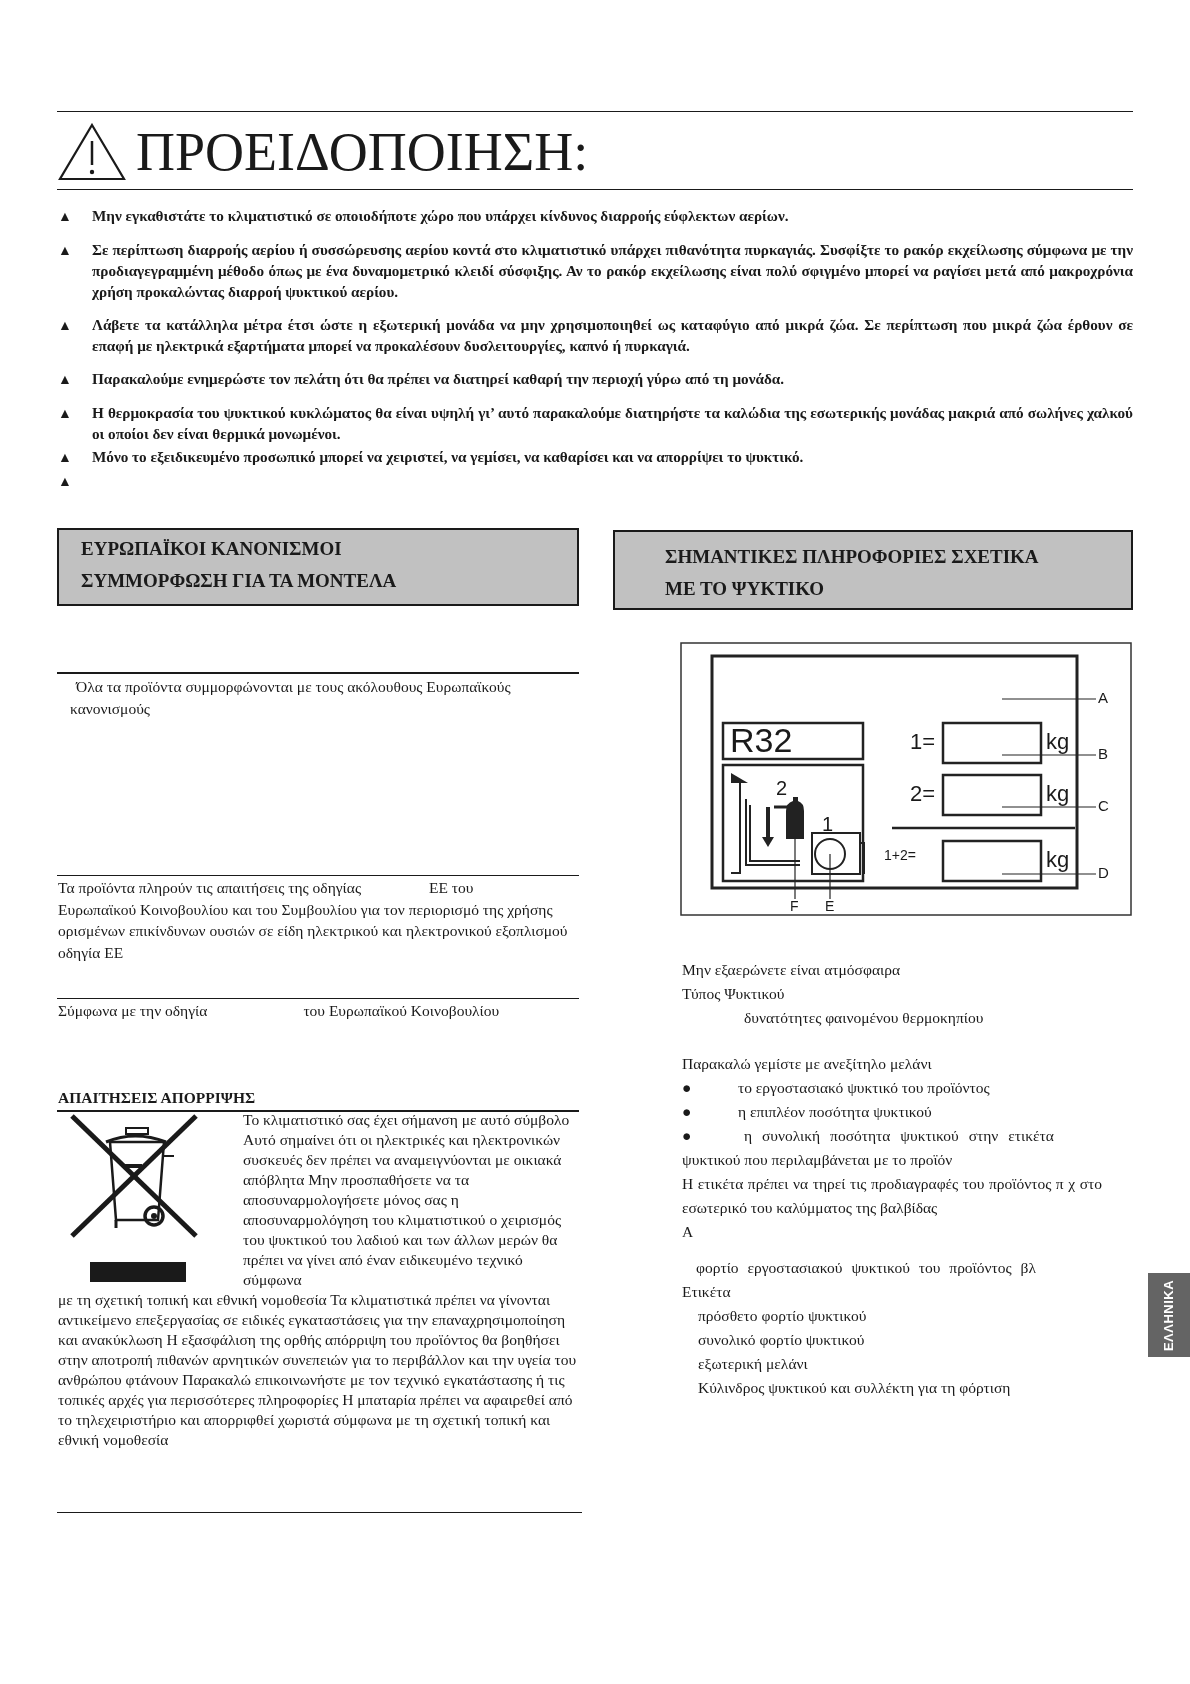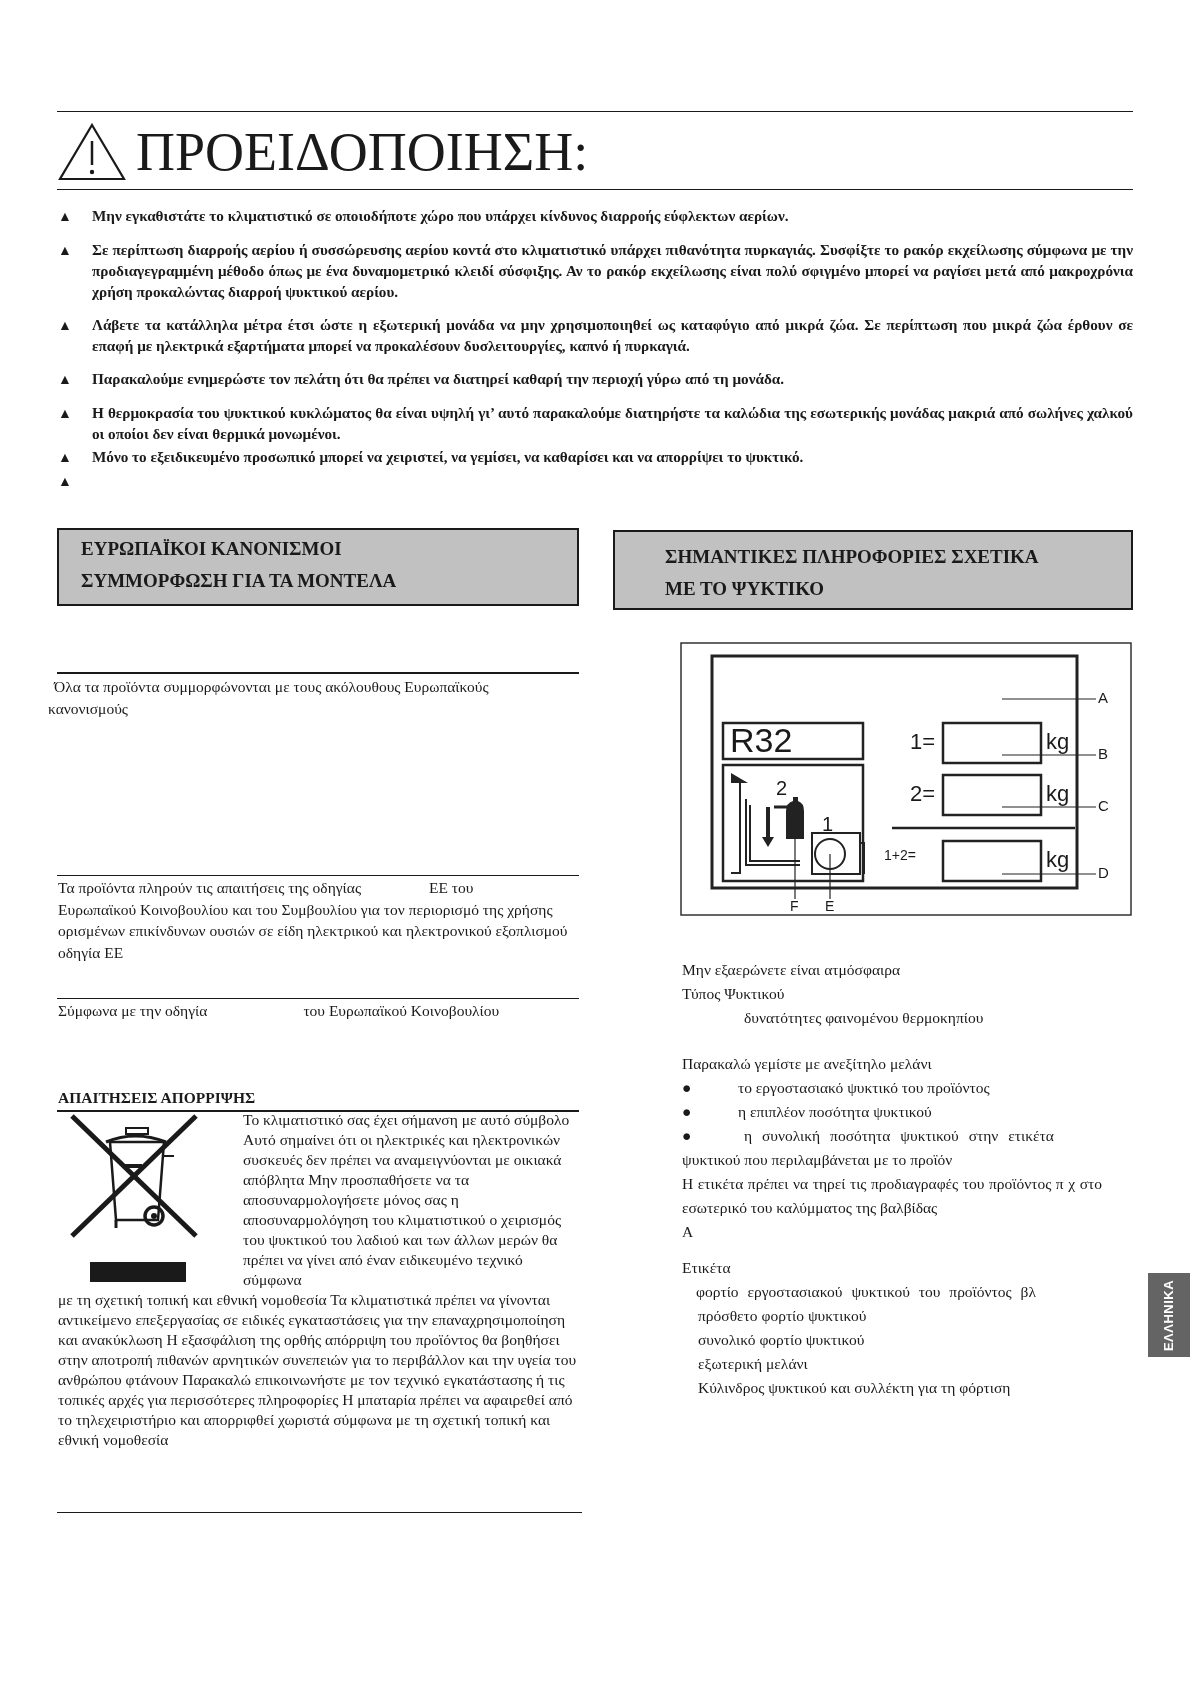--- a/index.html
+++ b/index.html
@@ -86,21 +86,21 @@
     <span class="txt"></span>
   </div>
 </div>
 
 <div class="abs graybox" style="left:57px; top:528px; width:522px; height:78px; padding:3px 0 0 22px;">
   <div>ΕΥΡΩΠΑΪΚΟΙ ΚΑΝΟΝΙΣΜΟΙ</div>
   <div>ΣΥΜΜΟΡΦΩΣΗ ΓΙΑ ΤΑ ΜΟΝΤΕΛΑ</div>
 </div>
 
 <div class="rule2" style="left:57px; top:672px; width:522px;"></div>
-<div class="abs body-text" style="left:48px; top:676px; width:520px;">
+<div class="abs body-text" style="left:70px; top:676px; width:520px;">
   <span style="padding-left:6px;">Όλα τα προϊόντα συμμορφώνονται με τους ακόλουθους Ευρωπαϊκούς κανονισμούς</span>
 </div>
 
 <div class="rule" style="left:57px; top:875px; width:522px;"></div>
 <div class="abs body-text" style="left:58px; top:877px; width:522px;">
   <div style="display:flex;">
     <span>Τα προϊόντα πληρούν τις απαιτήσεις της οδηγίας</span>
     <span style="margin-left:68px;">ΕΕ του</span>
   </div>
   <div>Ευρωπαϊκού Κοινοβουλίου και του Συμβουλίου για τον περιορισμό της χρήσης ορισμένων επικίνδυνων ουσιών σε είδη ηλεκτρικού και ηλεκτρονικού εξοπλισμού  οδηγία ΕΕ</div>
@@ -211,22 +211,22 @@
     <span>η επιπλέον ποσότητα ψυκτικού</span>
   </div>
   <div style="display:flex;">
     <span style="width:62px;">●</span>
     <span style="word-spacing:6px;">η  συνολική  ποσότητα  ψυκτικού  στην  ετικέτα</span>
   </div>
   <div>ψυκτικού που περιλαμβάνεται με το προϊόν</div>
   <div style="text-align:justify; width:420px;">Η  ετικέτα  πρέπει  να  τηρεί  τις  προδιαγραφές  του προϊόντος    π χ   στο  εσωτερικό  του  καλύμματος  της βαλβίδας</div>
   <div>A</div>
   <div style="height:12px;"></div>
+  <div style="padding-left:14px; word-spacing:5px;">φορτίο  εργοστασιακού  ψυκτικού  του  προϊόντος   βλ</div>
   <div>Ετικέτα</div>
-  <div style="padding-left:14px; word-spacing:5px;">φορτίο  εργοστασιακού  ψυκτικού  του  προϊόντος   βλ</div>
   <div style="padding-left:16px;">πρόσθετο φορτίο ψυκτικού</div>
   <div style="padding-left:16px;">συνολικό φορτίο ψυκτικού</div>
   <div style="padding-left:16px;">εξωτερική μελάνι</div>
   <div style="padding-left:16px;">Κύλινδρος ψυκτικού και συλλέκτη για τη φόρτιση</div>
 </div>
 
 <div class="abs cat-label">
   <span>ΕΛΛΗΝΙΚΑ</span>
 </div>
 

